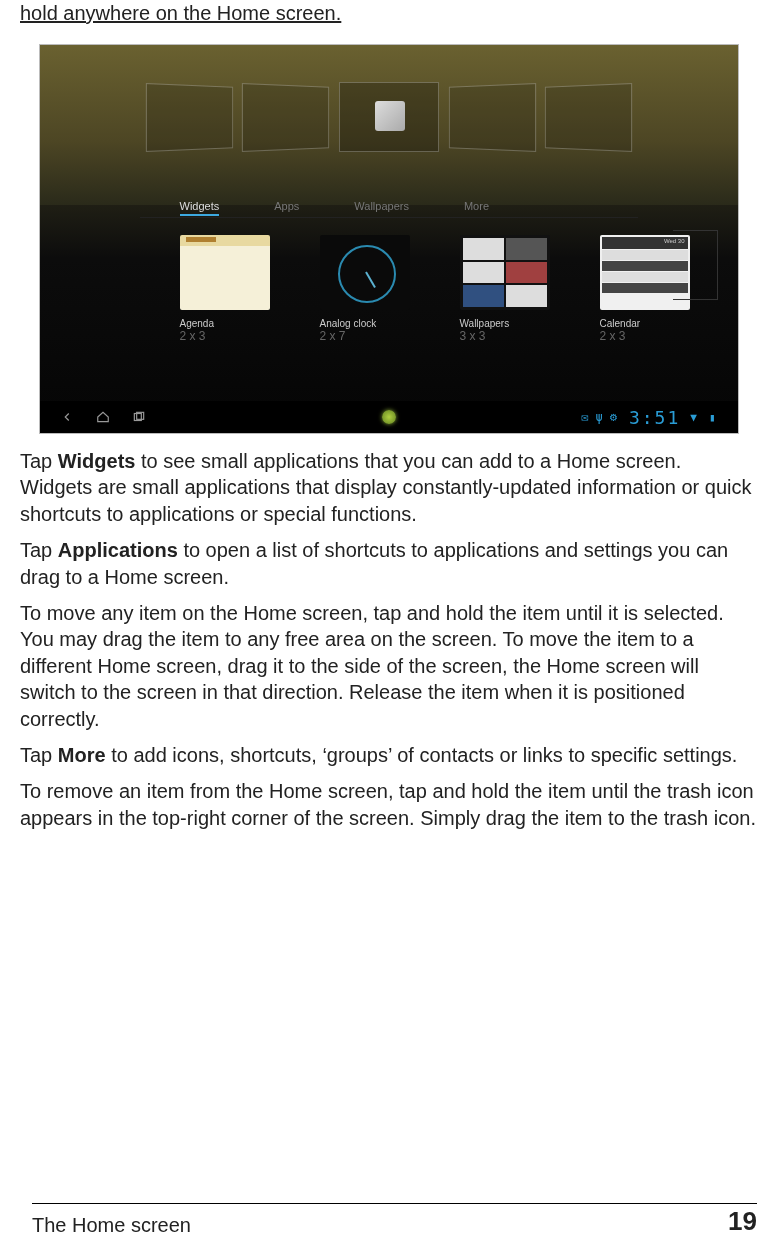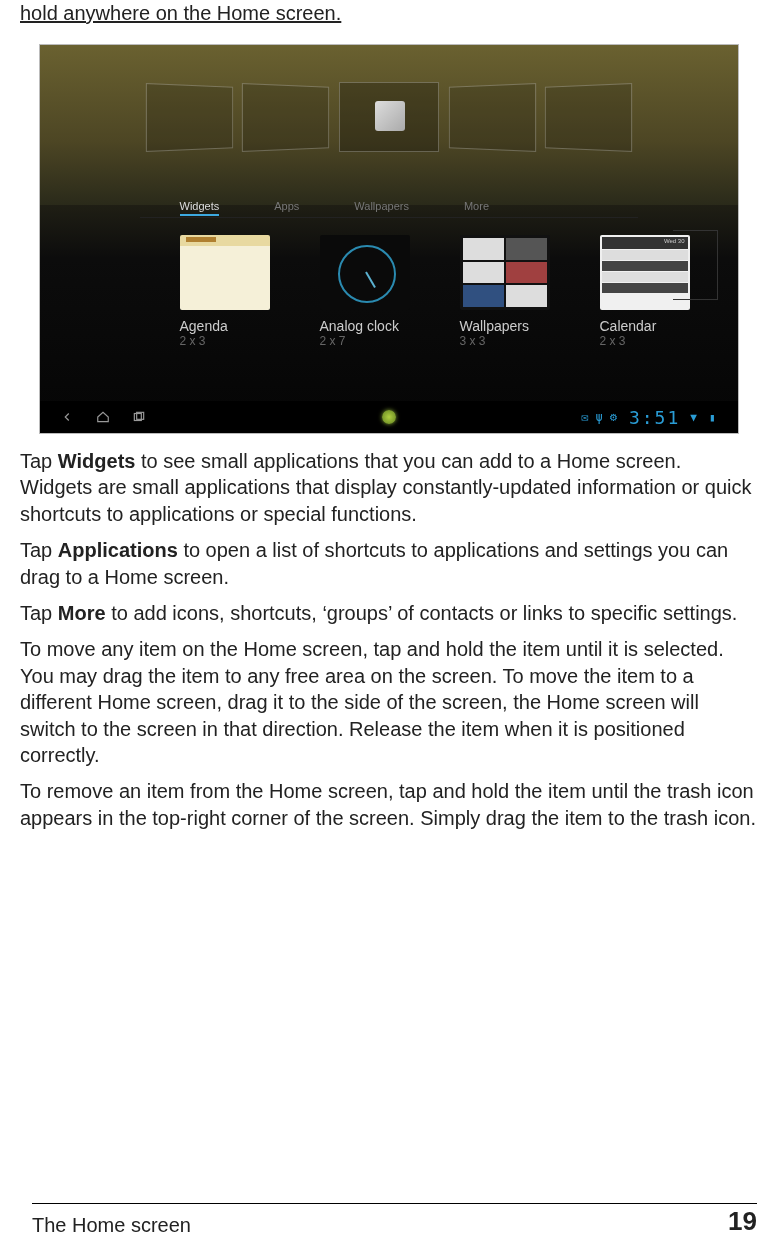--- a/index.html
+++ b/index.html
@@ -79,21 +79,21 @@
   }
   .bookmarks-prev { background:#111; display:grid; grid-template-columns:1fr 1fr; grid-template-rows:1fr 1fr 1fr; gap:2px; padding:3px; }
   .bookmarks-prev span { background:#ddd; }
   .bookmarks-prev span:nth-child(2){background:#555;}
   .bookmarks-prev span:nth-child(4){background:#a04040;}
   .bookmarks-prev span:nth-child(5){background:#305080;}
   .calendar-prev { background:#f0f0f0; display:flex; flex-direction:column; padding:2px; gap:1px;}
   .calendar-prev .hdr { background:#333; height:12px; color:#ccc; font-size:6px; text-align:right; padding:1px 3px; }
   .calendar-prev .row { background:#ddd; height:10px; }
   .calendar-prev .row.dark { background:#444; }
-  .widget-label { color:#ccc; font-size:14px; }
+  .widget-label { color:#ccc; font-size:10px; }
   .widget-dim { color:#666; font-size:12px; }
   .right-deco {
     position:absolute; right:20px; top:185px; width:45px; height:70px;
     border:1px solid #333; border-left:none;
   }
   .sysbar {
     position:absolute; bottom:0; left:0; right:0; height:32px; background:#000;
     display:flex; align-items:center; padding:0 20px; justify-content:space-between;
   }
   .sysbar-left { display:flex; gap:22px; align-items:center; }
@@ -202,23 +202,23 @@
   </div>
 </div>
 
 <div class="body-text">
   <p>
     <span>Tap </span><strong>Widgets</strong><span> to see small applications that you can add to a Home screen. Widgets are small applications that display constantly-updated information or quick shortcuts to applications or special functions.</span>
   </p>
   <p>
     <span>Tap </span><strong>Applications</strong><span> to open a list of shortcuts to applications and settings you can drag to a Home screen.</span>
   </p>
+  <p>To move any item on the Home screen, tap and hold the item until it is selected. You may drag the item to any free area on the screen. To move the item to a different Home screen, drag it to the side of the screen, the Home screen will switch to the screen in that direction. Release the item when it is positioned correctly.</p>
   <p>
     <span>Tap </span><strong>More</strong><span> to add icons, shortcuts, ‘groups’ of contacts or links to specific settings.</span>
   </p>
-  <p>To move any item on the Home screen, tap and hold the item until it is selected. You may drag the item to any free area on the screen. To move the item to a different Home screen, drag it to the side of the screen, the Home screen will switch to the screen in that direction. Release the item when it is positioned correctly.</p>
   <p>To remove an item from the Home screen, tap and hold the item until the trash icon appears in the top-right corner of the screen. Simply drag the item to the trash icon.</p>
 </div>
 
 <div class="footer">
   <span>The Home screen</span>
   <span class="pn">19</span>
 </div>
 
 </body></html>

